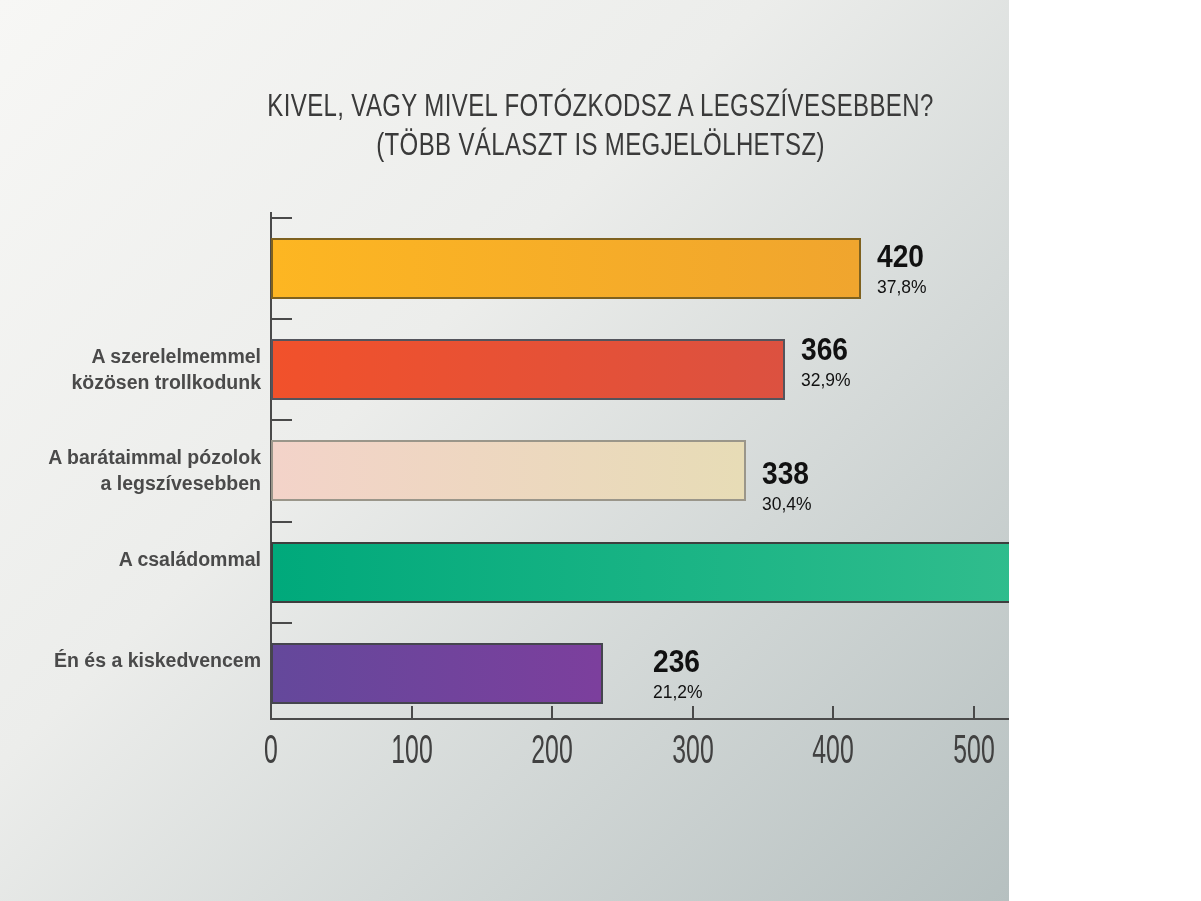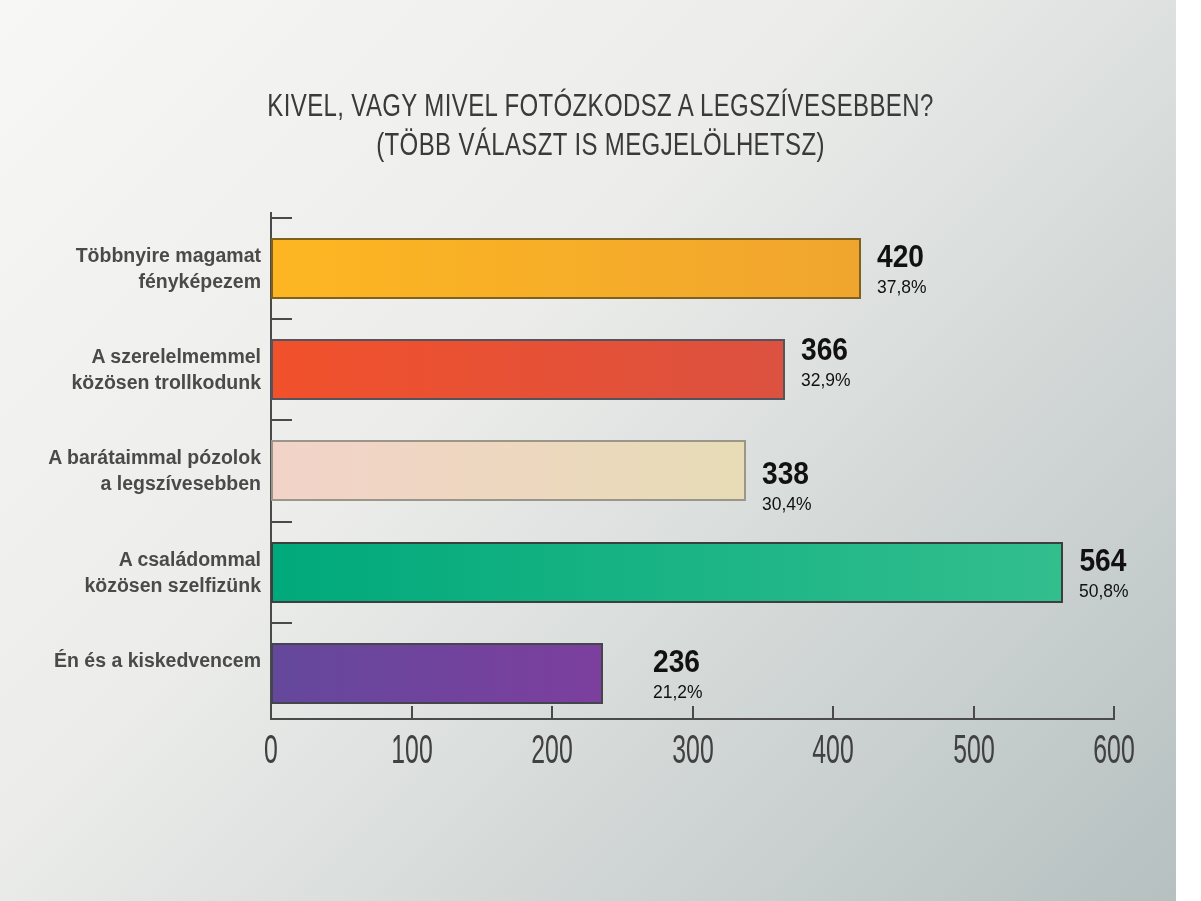--- a/index.html
+++ b/index.html
@@ -1,17 +1,17 @@
 <!DOCTYPE html>
 <html><head>
 <meta charset="utf-8">
 <style>
   html,body{margin:0;padding:0;}
   .canvas{
-    position:relative;width:1176px;height:901px;overflow:hidden;
+    position:relative;width:1009px;height:901px;overflow:hidden;
     background:linear-gradient(135deg,#f7f7f5 0%,#ecedeb 40%,#b6c0c0 100%);
     font-family:"Liberation Sans",sans-serif;
   }
   .title{
     position:absolute;left:0;top:86px;width:1201px;text-align:center;
     font-size:32px;line-height:39px;font-weight:400;letter-spacing:.5px;
     transform:scaleX(.75);transform-origin:center top;
   }
   .axis{position:absolute;}
   .y-tick{position:absolute;height:2px;width:22px;}
@@ -40,24 +40,20 @@
 <body>
 
 <div class="canvas" id="canvas" style="color: rgb(58, 58, 58);">
   <div class="title">
     <div>KIVEL, VAGY MIVEL FOTÓZKODSZ A LEGSZÍVESEBBEN?</div>
     <div>(TÖBB VÁLASZT IS MEGJELÖLHETSZ)</div>
   </div>
 <div class="axis" style="left: 270px; top: 212px; width: 2px; height: 506px; background: rgb(74, 74, 74);"></div>
     <div class="axis" style="left: 270px; top: 718px; width: 845px; height: 2px; background: rgb(74, 74, 74);"></div>
     <div class="y-tick" style="left: 270px; top: 217px; background: rgb(74, 74, 74);"></div>
-    <div class="cat" style="top: 242px; color: rgb(74, 74, 74);">
-      <div>Többnyire magamat</div>
-      <div>fényképezem</div>
-    </div>
     <div class="bar" style="left: 271px; top: 238px; width: 590.1px; background: linear-gradient(to right, rgb(253, 182, 34), rgb(240, 165, 46)); border: 2px solid rgb(126, 97, 31);"></div>
     <div class="vgroup" style="left: 877.1px; top: 240px; color: rgb(17, 17, 17);">
       <div class="val">420</div>
       <div class="pct">37,8%</div>
     </div>
     <div class="y-tick" style="left: 270px; top: 318.2px; background: rgb(74, 74, 74);"></div>
     <div class="cat" style="top: 343.2px; color: rgb(74, 74, 74);">
       <div>A szerelelmemmel</div>
       <div>közösen trollkodunk</div>
     </div>
@@ -72,21 +68,20 @@
       <div>a legszívesebben</div>
     </div>
     <div class="bar" style="left: 271px; top: 440.4px; width: 474.89px; background: linear-gradient(to right, rgb(243, 211, 201), rgb(231, 220, 182)); border: 2px solid rgb(154, 150, 138);"></div>
     <div class="vgroup" style="left: 761.89px; top: 442.4px; color: rgb(17, 17, 17); margin-top: 15px;">
       <div class="val">338</div>
       <div class="pct">30,4%</div>
     </div>
     <div class="y-tick" style="left: 270px; top: 520.6px; background: rgb(74, 74, 74);"></div>
     <div class="cat" style="top: 545.6px; color: rgb(74, 74, 74);">
       <div>A családommal</div>
-      <div>közösen szelfizünk</div>
     </div>
     <div class="bar" style="left: 271px; top: 541.6px; width: 792.42px; background: linear-gradient(to right, rgb(0, 169, 123), rgb(51, 190, 142)); border: 2px solid rgb(62, 62, 62);"></div>
     <div class="vgroup" style="left: 1079.42px; top: 543.6px; color: rgb(17, 17, 17); text-align: right;">
       <div class="val">564</div>
       <div class="pct">50,8%</div>
     </div>
     <div class="y-tick" style="left: 270px; top: 621.8px; background: rgb(74, 74, 74);"></div>
     <div class="cat" style="top: 646.8px; color: rgb(74, 74, 74);">
       <div>Én és a kiskedvencem</div>
     </div>

